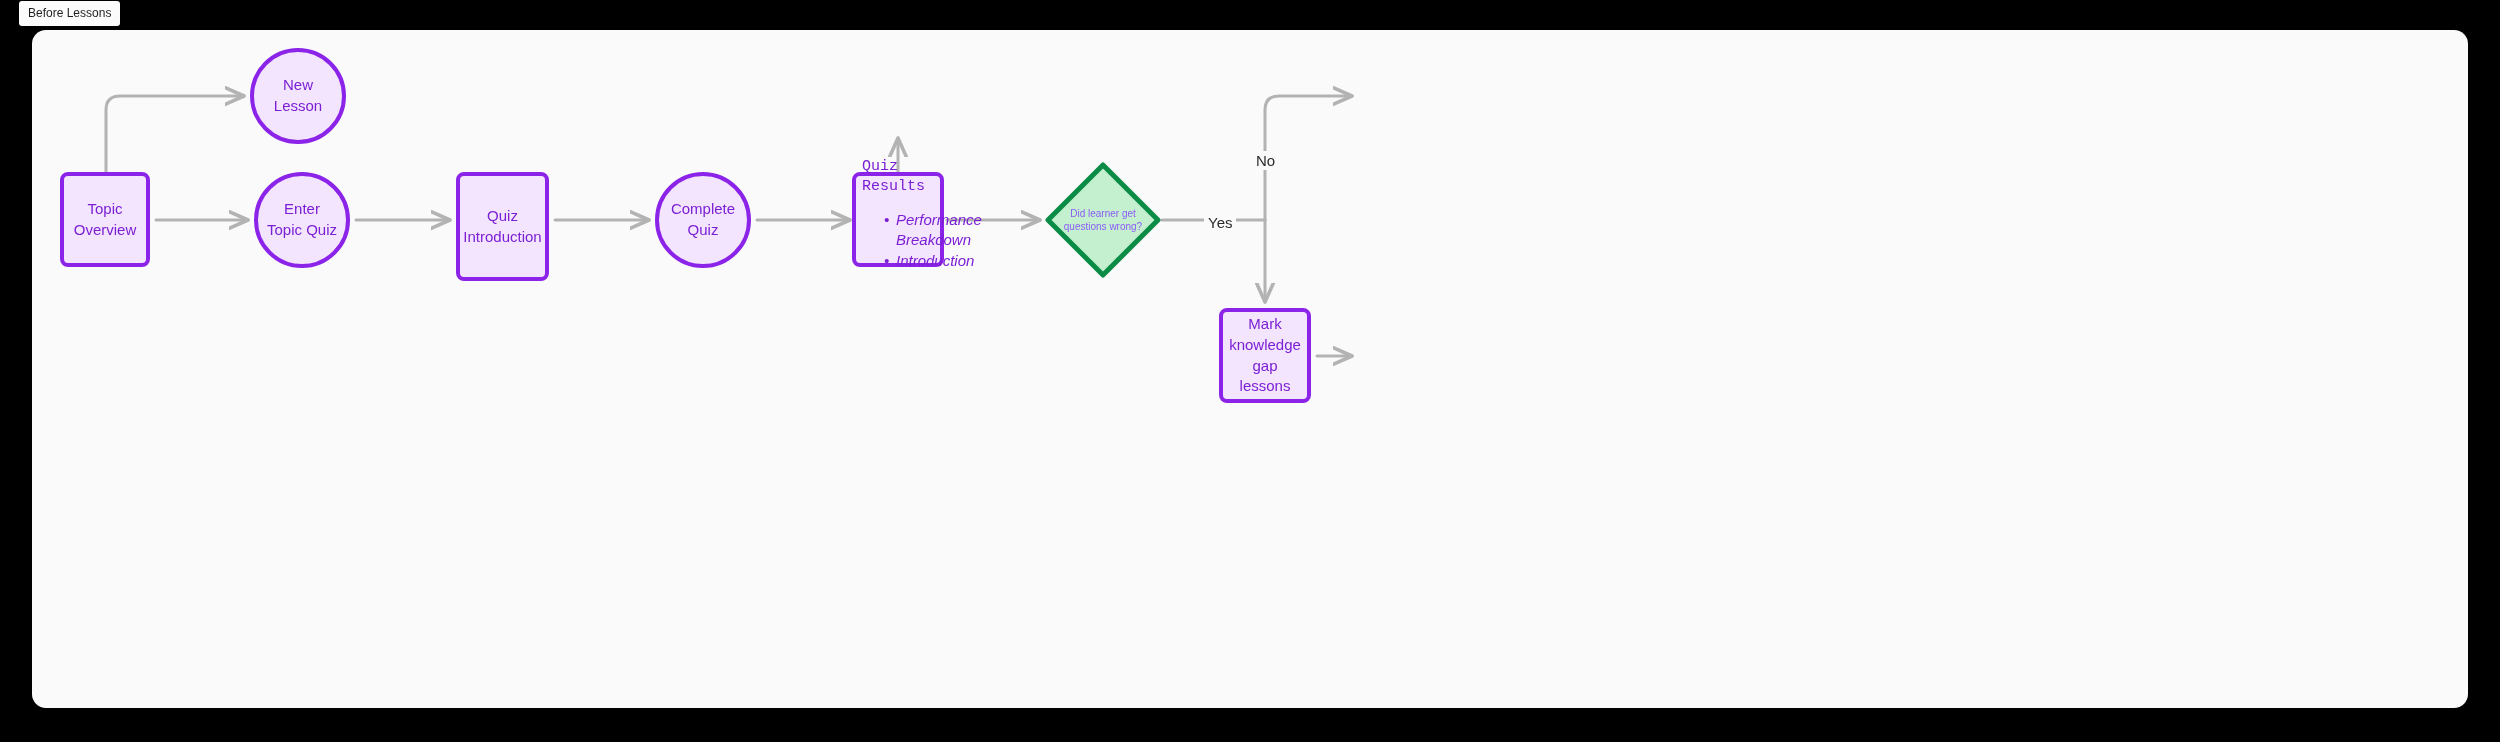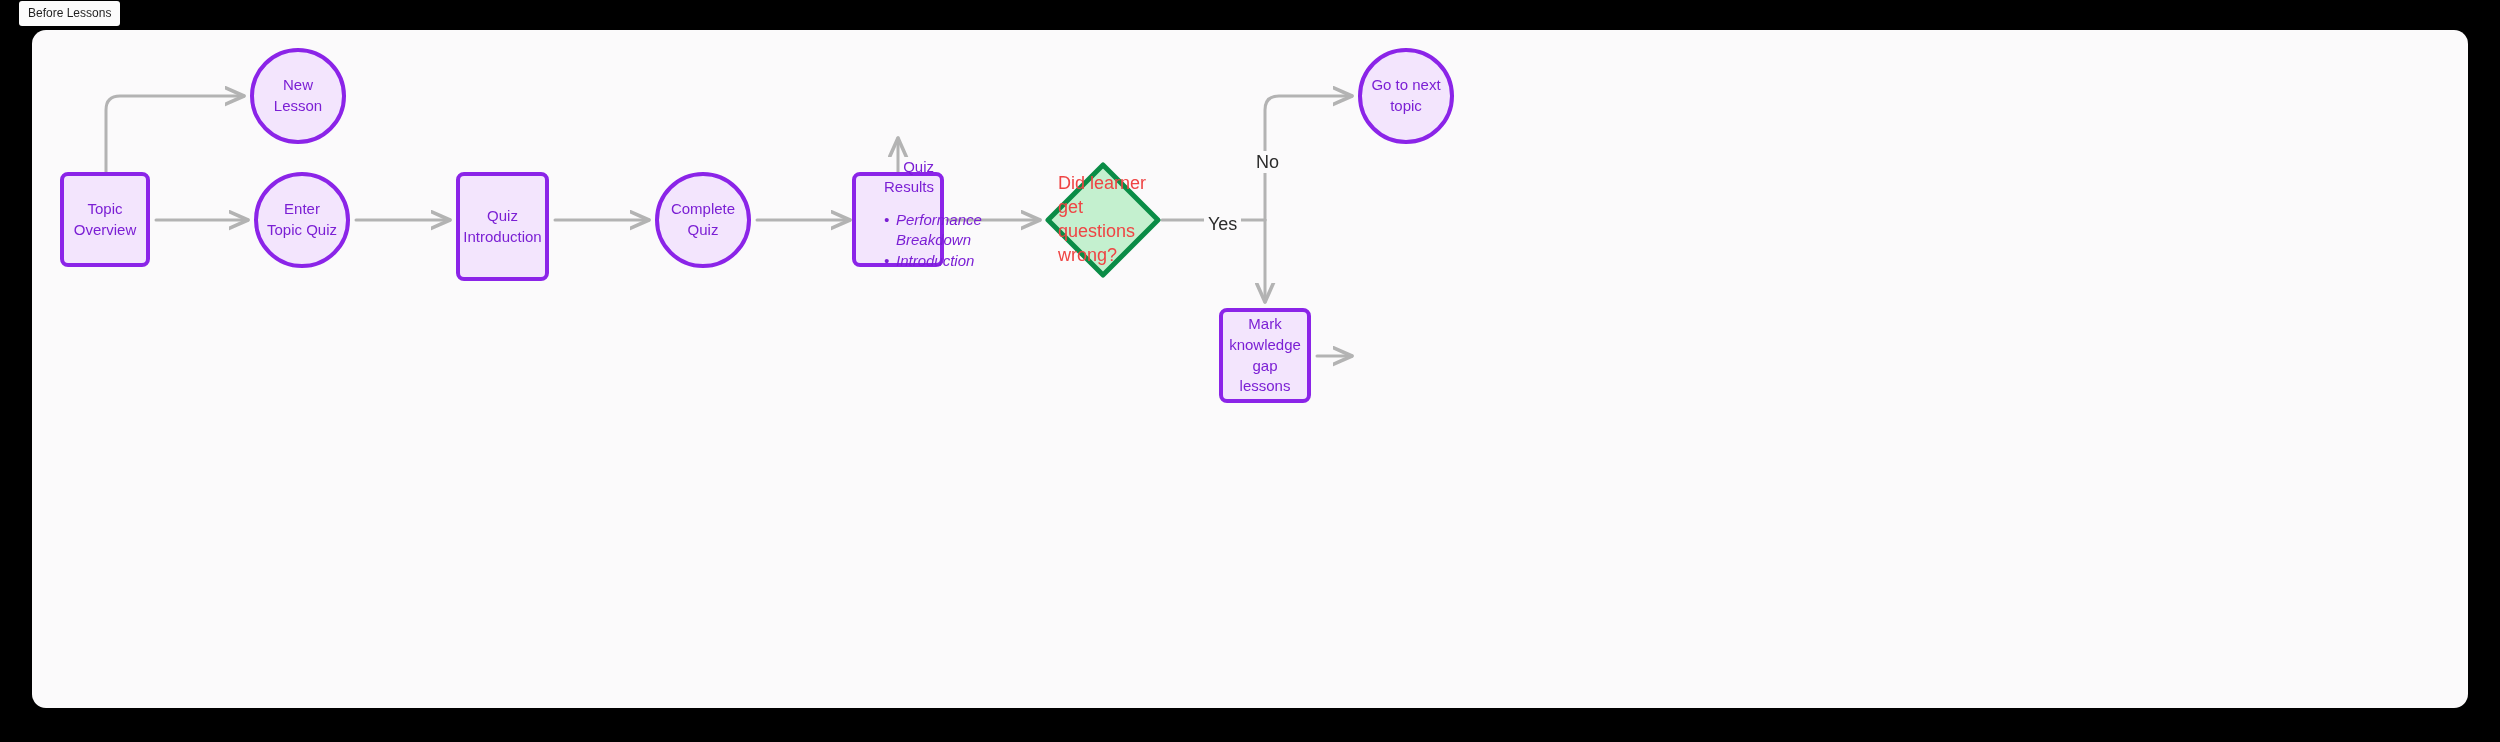--- a/index.html
+++ b/index.html
@@ -86,22 +86,23 @@
 
   
   .qr-body {
     display: block;
     width: 100%;
     padding: 0 6px;
     box-sizing: border-box;
   }
   .qr-title {
     display: block;
-    text-align: right;
+    text-align: left;
     margin-bottom: 2px;
+    font-family: Liberation Mono, monospace;
   }
   .qr-list {
     margin: 12px;
     padding: 0 0 0 22px;
     list-style: none;
     text-align: left;
     font-style: italic;
   }
   .qr-list li {
     position: relative;
@@ -126,32 +127,32 @@
   }
   .node-diamond .dia-shape {
     position: absolute;
     left: 0; top: 0;
     width: 100%;
     height: 100%;
   }
   .node-diamond .dia-text {
     position: relative;
     z-index: 2;
-    color: #ef4444;
-    font-size: 18px;
+    color: #8b5cf6;
+    font-size: 10px;
     line-height: 1.33;
-    text-align: left;
+    text-align: center;
     width: 90px;
     font-family: "Liberation Sans", sans-serif;
   }
 
   .edge-label {
     position: absolute;
     color: #2b2b2b;
-    font-size: 18px;
+    font-size: 15px;
     line-height: 1;
     font-family: "Liberation Sans", sans-serif;
     background: #fbfafb;
     padding: 2px 4px;
     white-space: nowrap;
   }
 </style>
 </head>
 <body>
 
@@ -225,23 +226,20 @@
       </span>
     </div>
 
     <div class="node-diamond" style="left:1012px; top:131px;">
       <svg class="dia-shape" viewBox="0 0 118 118" xmlns="http://www.w3.org/2000/svg">
         <polygon points="59,4 114,59 59,114 4,59" fill="#c4f0cf" stroke="#0a8c46" stroke-width="5" stroke-linejoin="round"></polygon>
       </svg>
       <span class="dia-text">Did learner get questions wrong?</span>
     </div>
 
-    <div class="node node-circle" style="left:1326px; top:18px; width:96px; height:96px;">
-      <span class="node-label">Go to next topic</span>
-    </div>
 
     <div class="node node-rect" style="left:1187px; top:278px; width:92px; height:95px;">
       <span class="node-label">Mark knowledge gap lessons</span>
     </div>
 
 
     <div class="edge-label" style="left:1220px; top:121px;">No</div>
 
     <div class="edge-label" style="left:1172px; top:183px;">Yes</div>
 

